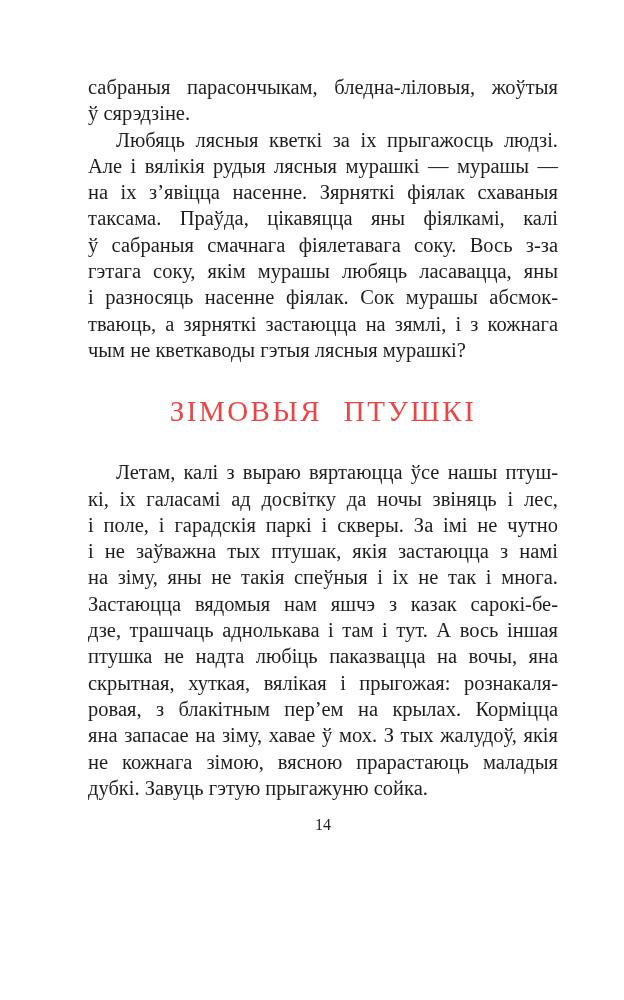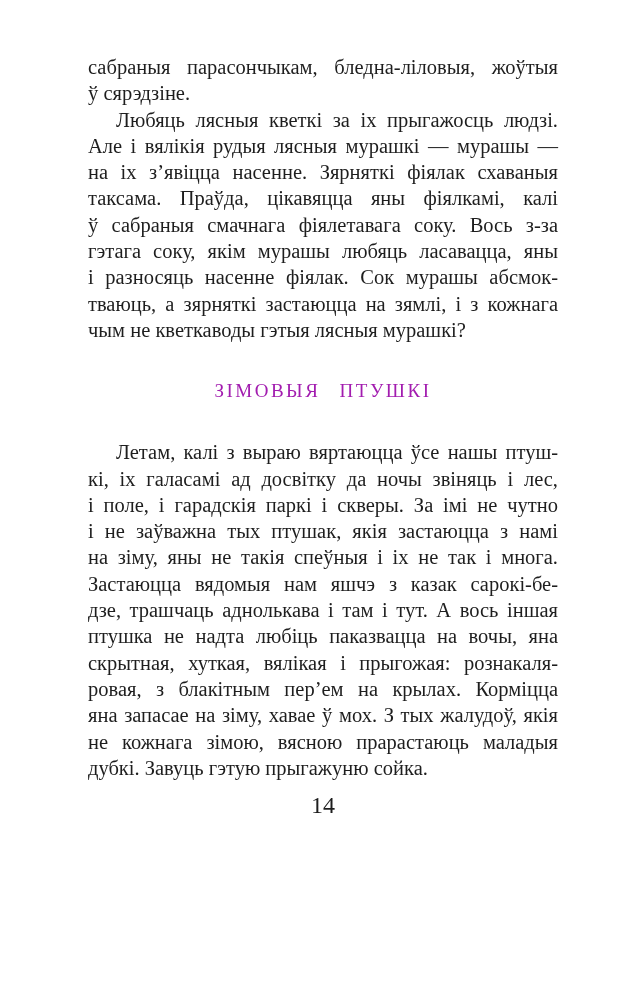--- a/index.html
+++ b/index.html
@@ -23,46 +23,46 @@
   .text-col {
     margin-left: 88px;
     width: 470px;
   }
   .para {
     font-size: 20.5px;
     line-height: 26.3px;
     margin: 0;
   }
   .para:first-of-type {
-    margin-top: 54px;
+    margin-top: 74px;
   }
   .line {
     text-align: justify;
     text-align-last: justify;
   }
   .line.last {
     text-align-last: left;
   }
   .line.indent {
     text-indent: 28px;
   }
   h1.section-heading {
-    font-size: 19px;
+    font-size: 29px;
     font-weight: normal;
     line-height: 36px;
     text-align: center;
     letter-spacing: 2.5px;
     word-spacing: 12px;
     margin: 30px 0 30px 0;
-    color: #a21caf;
+    color: #ef4444;
   }
   footer.page-number {
     margin-top: 12px;
     text-align: center;
-    font-size: 24px;
+    font-size: 16px;
     line-height: 24px;
   }
 </style>
 </head>
 <body>
 
 <div class="page">
   <main class="text-col">
 
     <section class="para">

